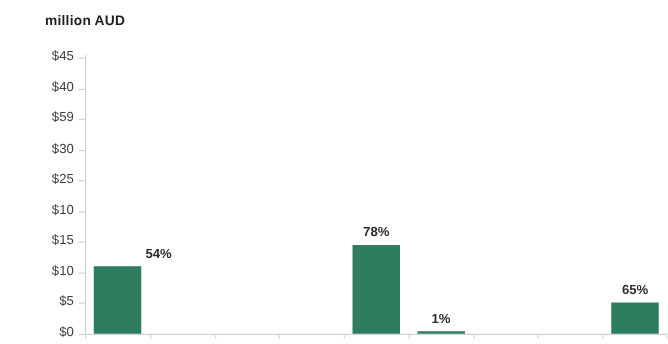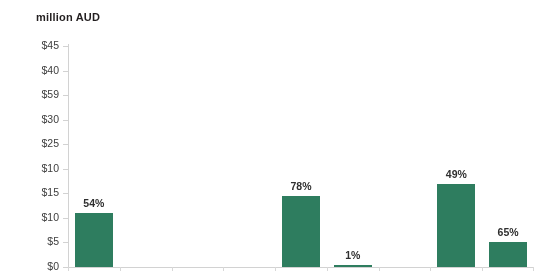--- a/index.html
+++ b/index.html
@@ -177,33 +177,29 @@
       <div class="x-tick-mark" style="left: 326.889px;"></div>
       <div class="x-tick-mark" style="left: 378.667px;"></div>
       <div class="x-tick-mark" style="left: 430.444px;"></div>
       <div class="x-tick-mark" style="left: 482.222px;"></div>
       <div class="x-tick-mark" style="left: 533px;"></div>
     </div>
 
   <div id="plot">
       <div class="bar-group" style="left: 6.88889px; width: 38px; height: 227px;">
         <div class="bar" style="height: 54.0222px; background: rgb(46, 125, 95);"></div>
-        <div class="bar-label" style="bottom: 58.0222px; color: rgb(47, 47, 47);">54%</div>
+        <div class="bar-label" style="bottom: 58.0222px; color: rgb(47, 47, 47); margin-left: 33px;">54%</div>
       </div>
       <div class="bar-group" style="left: 214px; width: 38px; height: 227px;">
         <div class="bar" style="height: 71.2111px; background: rgb(46, 125, 95);"></div>
         <div class="bar-label" style="bottom: 75.2111px; color: rgb(47, 47, 47);">78%</div>
       </div>
       <div class="bar-group" style="left: 265.778px; width: 38px; height: 227px;">
         <div class="bar" style="height: 2px; background: rgb(46, 125, 95);"></div>
         <div class="bar-label" style="bottom: 6px; color: rgb(47, 47, 47);">1%</div>
       </div>
-      <div class="bar-group" style="left: 369.333px; width: 38px; height: 227px;">
-        <div class="bar" style="height: 83.4889px; background: rgb(46, 125, 95);"></div>
-        <div class="bar-label" style="bottom: 87.4889px; color: rgb(47, 47, 47);">49%</div>
-      </div>
       <div class="bar-group" style="left: 421.111px; width: 38px; height: 227px;">
         <div class="bar" style="height: 24.5556px; background: rgb(46, 125, 95);"></div>
         <div class="bar-label" style="bottom: 28.5556px; color: rgb(47, 47, 47);">65%</div>
       </div>
     </div>
 
 </div>
 
 </body></html>

